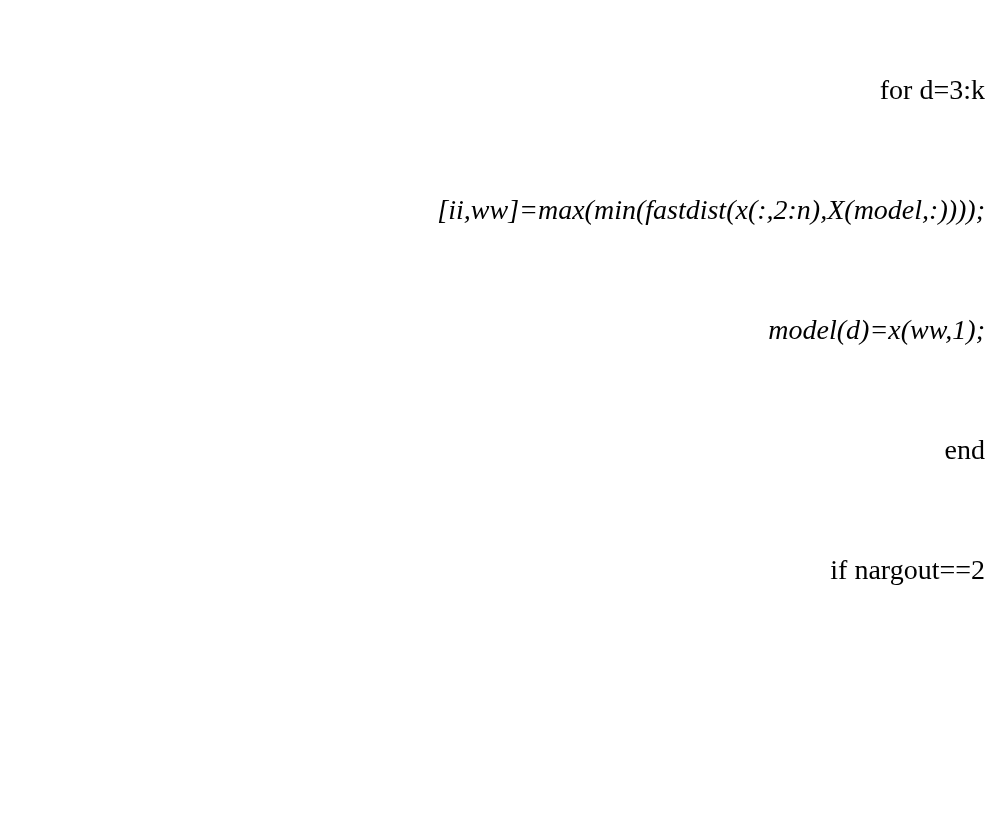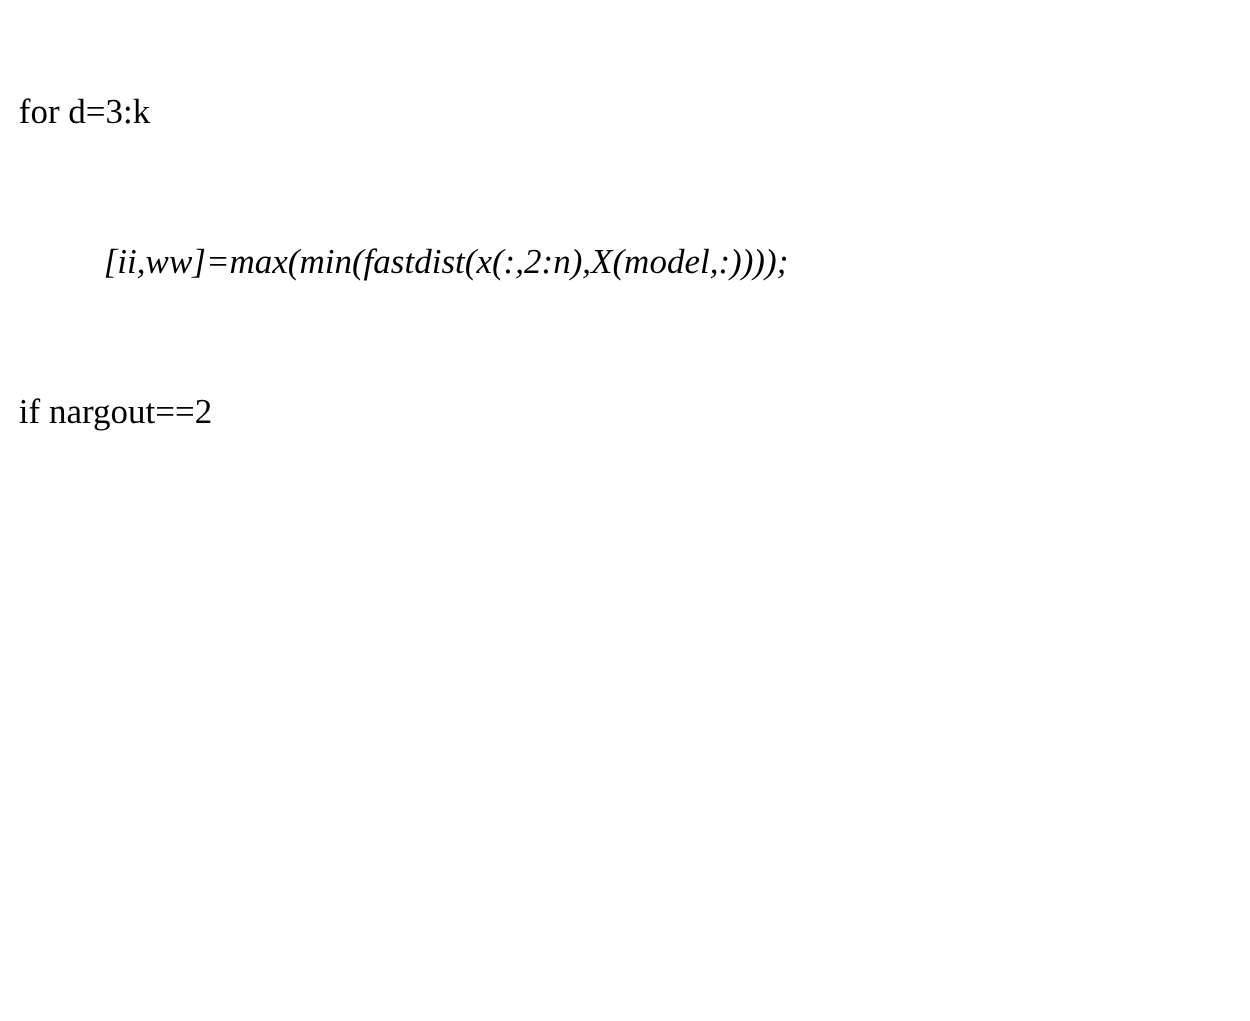--- a/index.html
+++ b/index.html
@@ -12,35 +12,38 @@
     color: #000000;
     padding: 20px 15px;
     line-height: 1.0;
   }
   .code-block {
     white-space: pre;
   }
   .line {
     display: block;
     margin-bottom: 36px;
+    text-align: right;
   }
   .line:last-child {
     margin-bottom: 0;
   }
   .indent {
     padding-left: 68px;
     font-style: italic;
   }
 </style>
 </head>
 <body>
 
 <div class="code-block">
   <span class="line">for d=3:k</span>
   <span class="line indent">[ii,ww]=max(min(fastdist(x(:,2:n),X(model,:))));</span>
+  <span class="line indent">model(d)=x(ww,1);</span>
+  <span class="line">end</span>
   <span class="line">if nargout==2</span>
   
   
   
   
   
   
 </div>
 
 </body></html>

